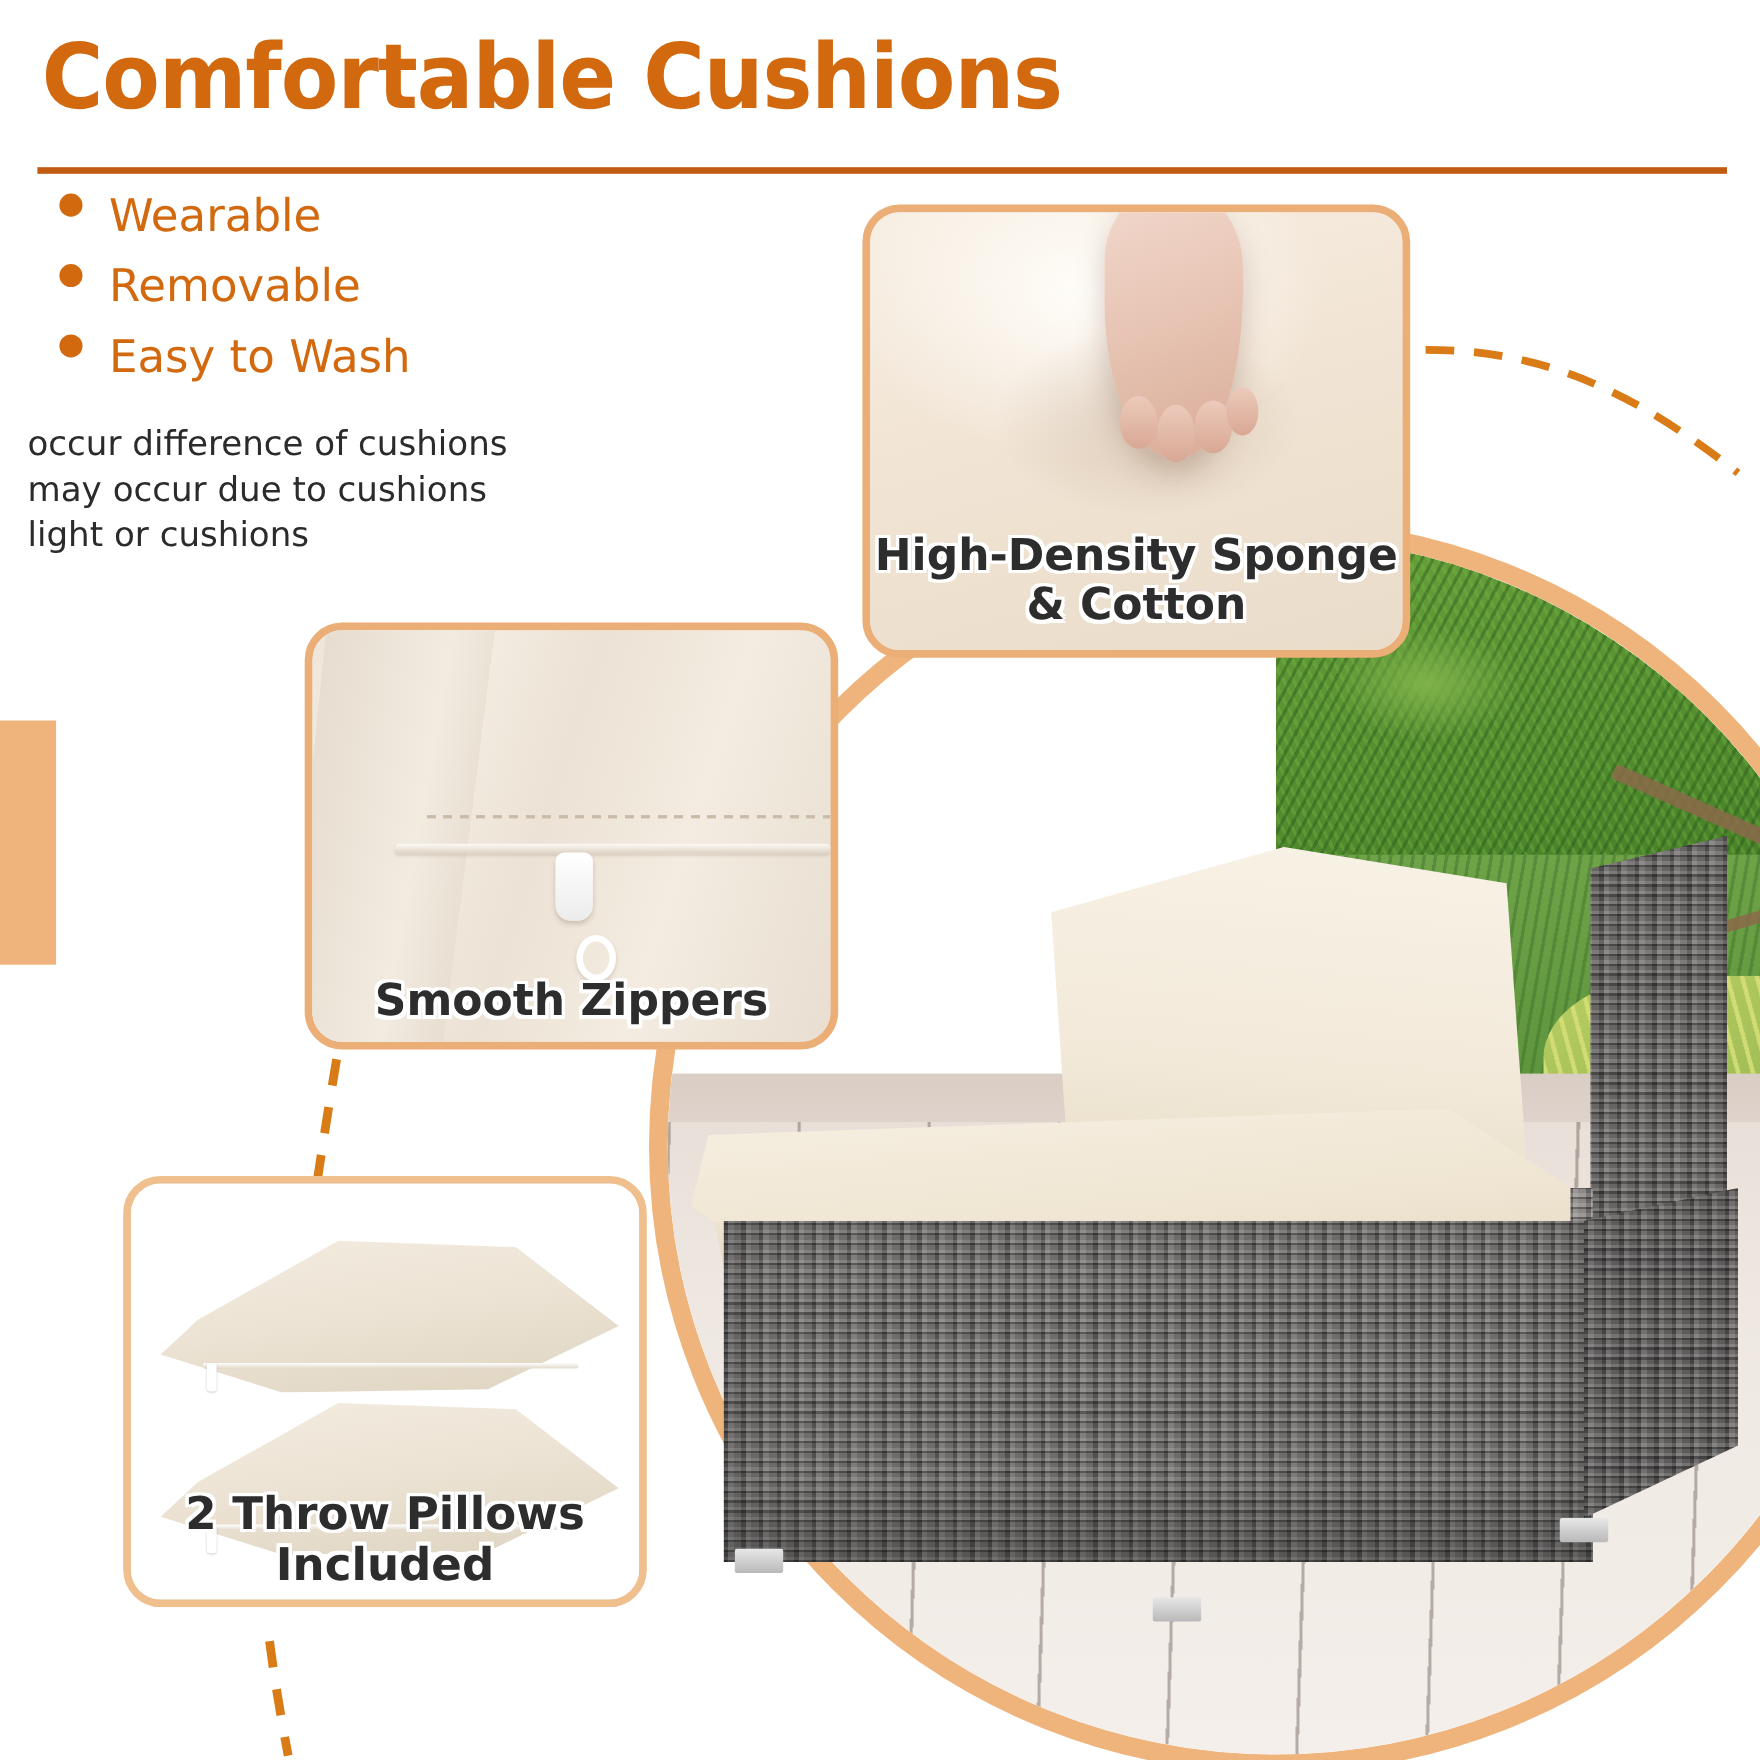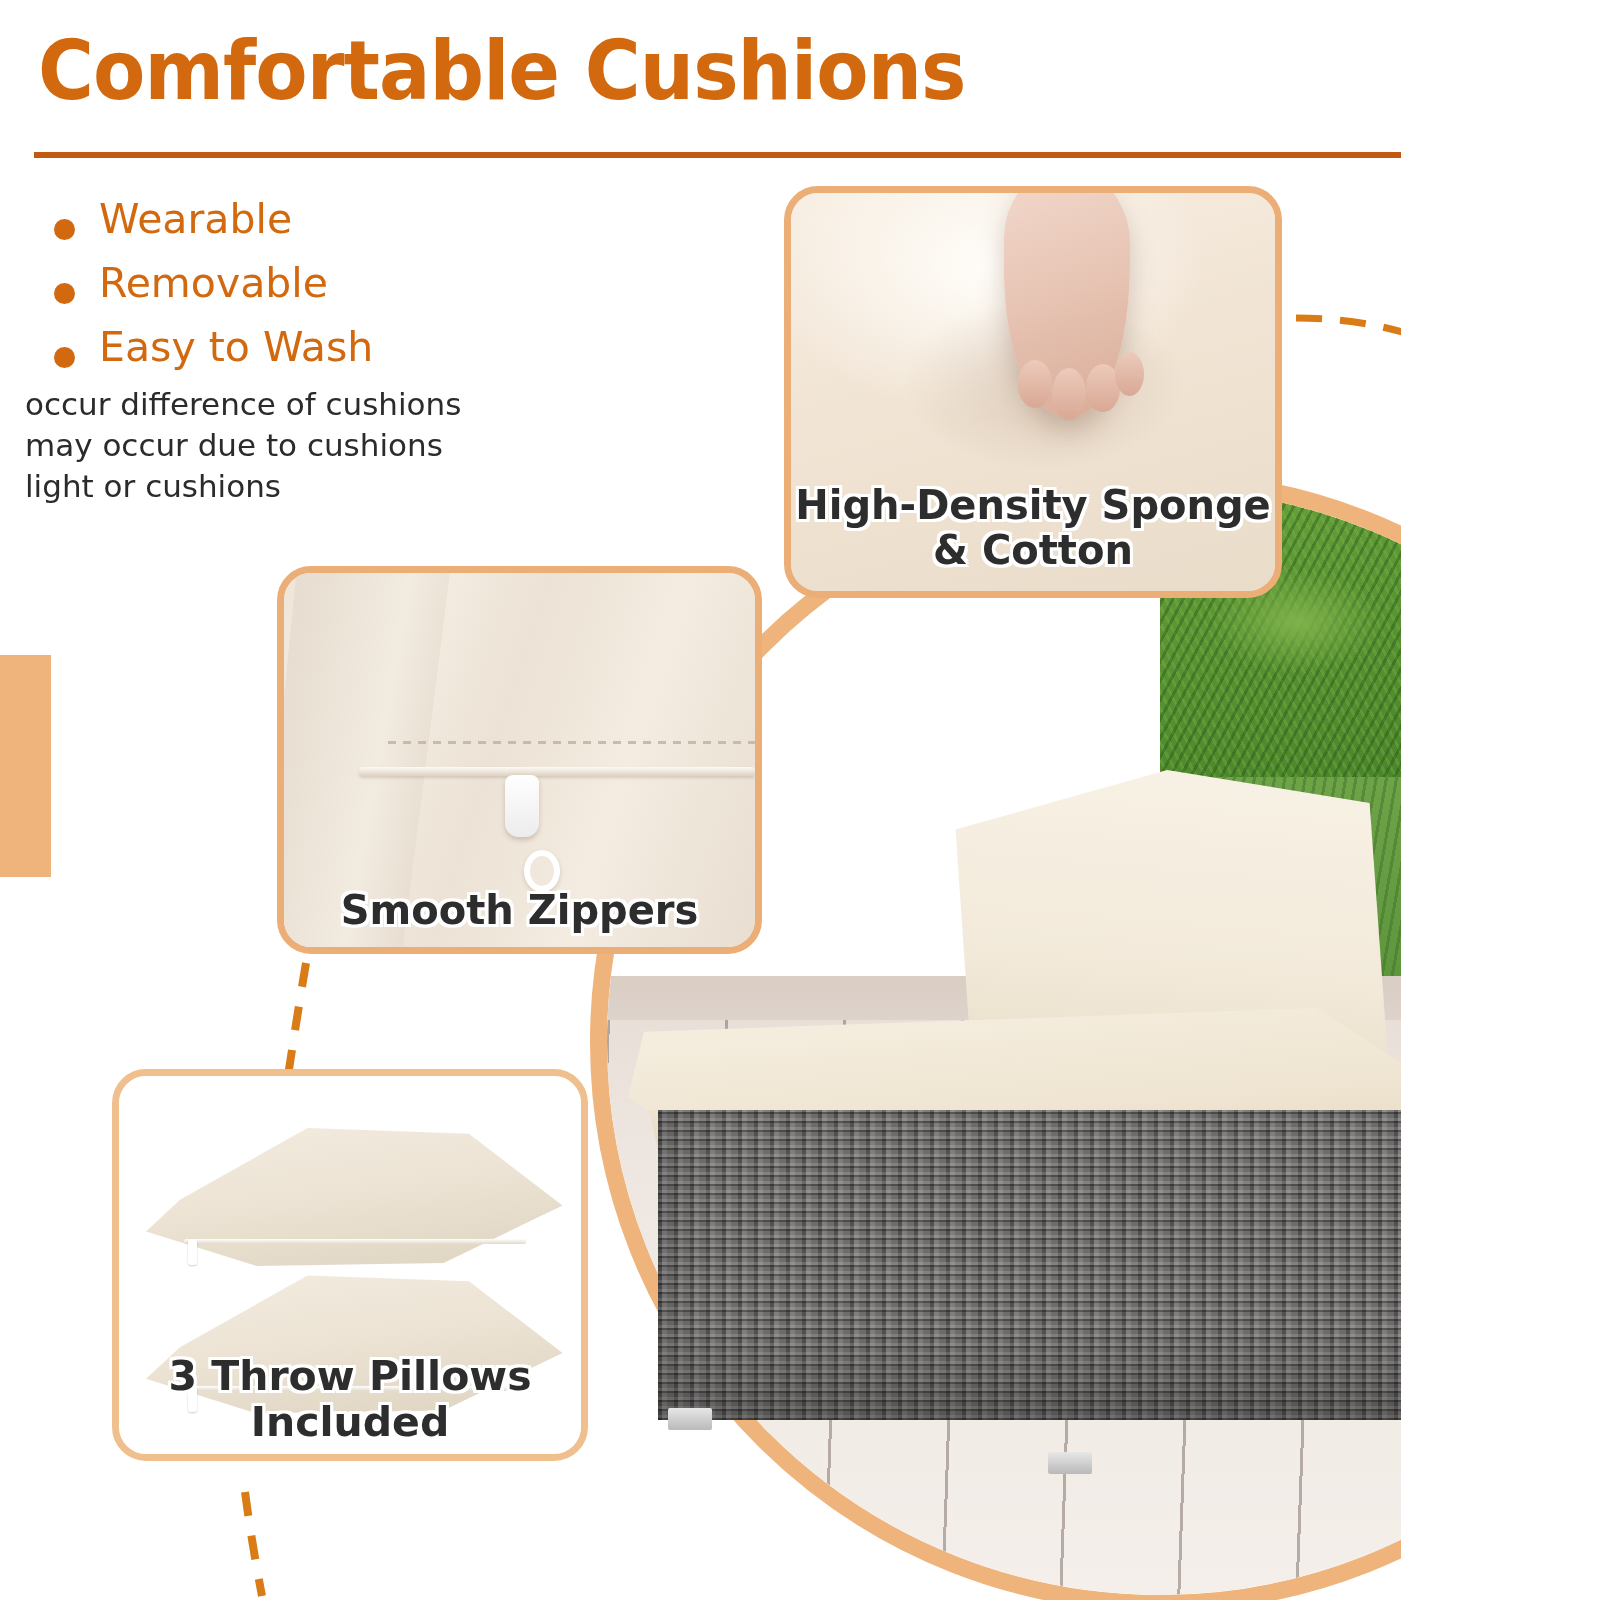--- a/index.html
+++ b/index.html
@@ -1,33 +1,33 @@
 <!DOCTYPE html>
 <html><head>
 <meta charset="utf-8">
 <style>
   html,body{margin:0;padding:0;background:#fff;}
   body{width:1600px;height:1600px;overflow:hidden;font-family:"Liberation Sans",sans-serif;}
-  #stage{position:relative;width:1401px;height:1600px;background:#ffffff;overflow:hidden;}
+  #stage{position:relative;width:1600px;height:1600px;background:#ffffff;overflow:hidden;}
 
   
   .title{
     position:absolute;left:38px;top:30px;
     font-family:"DejaVu Sans",sans-serif;
     font-weight:bold;font-size:82px;line-height:1;
     letter-spacing:-1px;
     color:#D2690F;
     transform:scaleX(.93);transform-origin:left top;
     white-space:nowrap;
   }
   .rule{position:absolute;left:34px;top:152px;width:1536px;height:6px;background:#C25A11;}
 
   
   .bullets{position:absolute;left:36px;top:176px;width:520px;}
-  .bullet-row{display:flex;align-items:flex-end;height:64px;}
+  .bullet-row{display:flex;align-items:flex-start;height:64px;}
   .bullet-dot{width:21px;height:21px;border-radius:50%;background:#D2690F;margin-left:18px;margin-right:24px;flex:none;}
   .bullet-text{font-size:41px;color:#D2690F;font-family:"DejaVu Sans",sans-serif;line-height:1;}
 
   
   .note{position:absolute;left:25px;top:384px;width:470px;color:#2b2b2b;
         font-family:"DejaVu Sans",sans-serif;font-size:31px;line-height:1.33;}
 
   
   .left-tab{position:absolute;left:0;top:655px;width:51px;height:222px;background:#EFB47C;}
 
@@ -303,17 +303,17 @@
     <div class="card-photo pil-bg">
       <div class="pillow" style="left:4%;top:13%;width:92%;height:38%;clip-path:polygon(10% 52%,40% 2%,78% 6%,100% 56%,72% 96%,28% 98%,2% 74%);"></div>
       <div class="pil-zip" style="left:14%;top:43%;width:74%;"></div>
       <div class="pil-zip-pull" style="left:15%;top:43%;"></div>
 
       <div class="pillow" style="left:4%;top:52%;width:92%;height:38%;clip-path:polygon(10% 52%,40% 2%,78% 6%,100% 56%,72% 96%,28% 98%,2% 74%);"></div>
       <div class="pil-zip" style="left:14%;top:82%;width:74%;"></div>
       <div class="pil-zip-pull" style="left:15%;top:82%;"></div>
     </div>
     <div class="card-label" style="bottom:8px;font-size:41px;">
-      <div>3 Throw Pillows Included</div>
+      <div>2 Throw Pillows Included</div>
     </div>
   </div>
 
 </div>
 
 </body></html>

